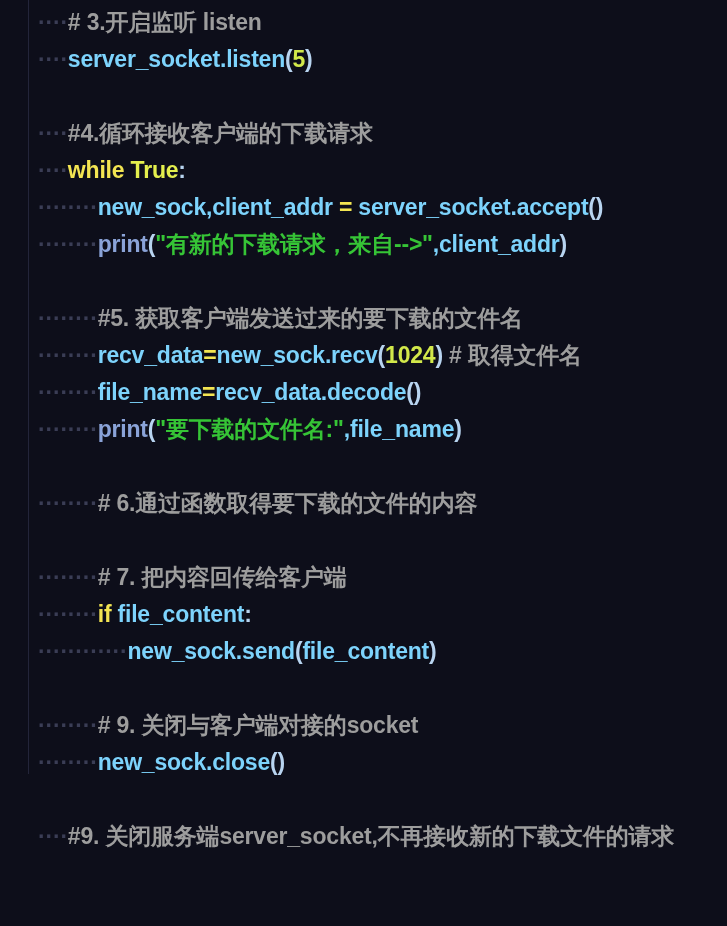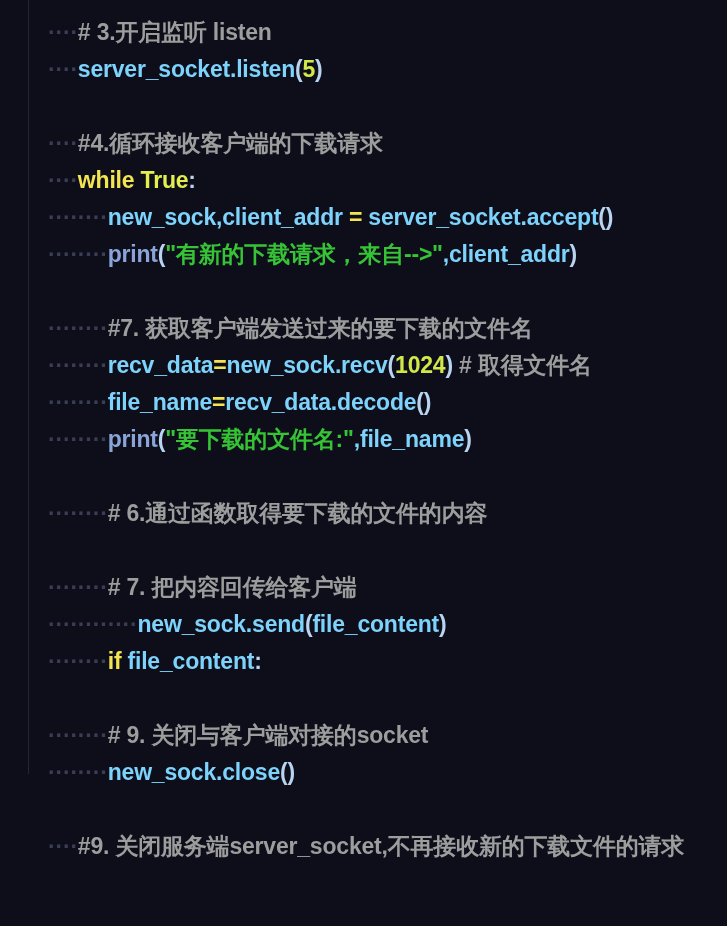--- a/index.html
+++ b/index.html
@@ -12,21 +12,21 @@
     height: 926px;
     overflow: hidden;
     font-family: "Liberation Sans", "DejaVu Sans", sans-serif;
   }
 
   #editor {
     position: relative;
     width: 727px;
     height: 774px;
     background: #0d0e1a;
-    padding: 14px;
+    padding: 4px;
     box-sizing: border-box;
   }
 
   
   .guide {
     position: absolute;
     top: 0;
     bottom: 0;
     width: 1px;
     background: #23253a;
@@ -79,29 +79,29 @@
   <div class="guide g0"></div>
   <div class="code" id="code-root">
       <div class="line"><span class="ws">····</span><span class="cmt"># 3.开启监听 listen</span></div>
       <div class="line"><span class="ws">····</span><span class="id">server_socket.listen</span><span class="pun">(</span><span class="num">5</span><span class="pun">)</span></div>
       <div class="line blank">&nbsp;</div>
       <div class="line"><span class="ws">····</span><span class="cmt">#4.循环接收客户端的下载请求</span></div>
       <div class="line"><span class="ws">····</span><span class="kw">while</span><span class="id"> </span><span class="bool">True</span><span class="pun">:</span></div>
       <div class="line"><span class="ws">········</span><span class="id">new_sock,client_addr </span><span class="op">=</span><span class="id"> server_socket.accept</span><span class="pun">()</span></div>
       <div class="line"><span class="ws">········</span><span class="fn">print</span><span class="pun">(</span><span class="str">"有新的下载请求，来自--&gt;"</span><span class="id">,client_addr</span><span class="pun">)</span></div>
       <div class="line blank">&nbsp;</div>
-      <div class="line"><span class="ws">········</span><span class="cmt">#7. 获取客户端发送过来的要下载的文件名</span></div>
+      <div class="line"><span class="ws">········</span><span class="cmt">#5. 获取客户端发送过来的要下载的文件名</span></div>
       <div class="line"><span class="ws">········</span><span class="id">recv_data</span><span class="op">=</span><span class="id">new_sock.recv</span><span class="pun">(</span><span class="num">1024</span><span class="pun">)</span><span class="cmt"> # 取得文件名</span></div>
       <div class="line"><span class="ws">········</span><span class="id">file_name</span><span class="op">=</span><span class="id">recv_data.decode</span><span class="pun">()</span></div>
       <div class="line"><span class="ws">········</span><span class="fn">print</span><span class="pun">(</span><span class="str">"要下载的文件名:"</span><span class="id">,file_name</span><span class="pun">)</span></div>
       <div class="line blank">&nbsp;</div>
       <div class="line"><span class="ws">········</span><span class="cmt"># 6.通过函数取得要下载的文件的内容</span></div>
       <div class="line blank">&nbsp;</div>
       <div class="line"><span class="ws">········</span><span class="cmt"># 7. 把内容回传给客户端</span></div>
+      <div class="line"><span class="ws">········</span><span class="kw">if</span><span class="id"> file_content</span><span class="pun">:</span></div>
       <div class="line"><span class="ws">············</span><span class="id">new_sock.send</span><span class="pun">(</span><span class="id">file_content</span><span class="pun">)</span></div>
-      <div class="line"><span class="ws">········</span><span class="kw">if</span><span class="id"> file_content</span><span class="pun">:</span></div>
       <div class="line blank">&nbsp;</div>
       <div class="line"><span class="ws">········</span><span class="cmt"># 9. 关闭与客户端对接的socket</span></div>
       <div class="line"><span class="ws">········</span><span class="id">new_sock.close</span><span class="pun">()</span></div>
       <div class="line blank">&nbsp;</div>
       <div class="line"><span class="ws">····</span><span class="cmt">#9. 关闭服务端server_socket,不再接收新的下载文件的请求</span></div>
     </div>
 </div>
 
 </body></html>

